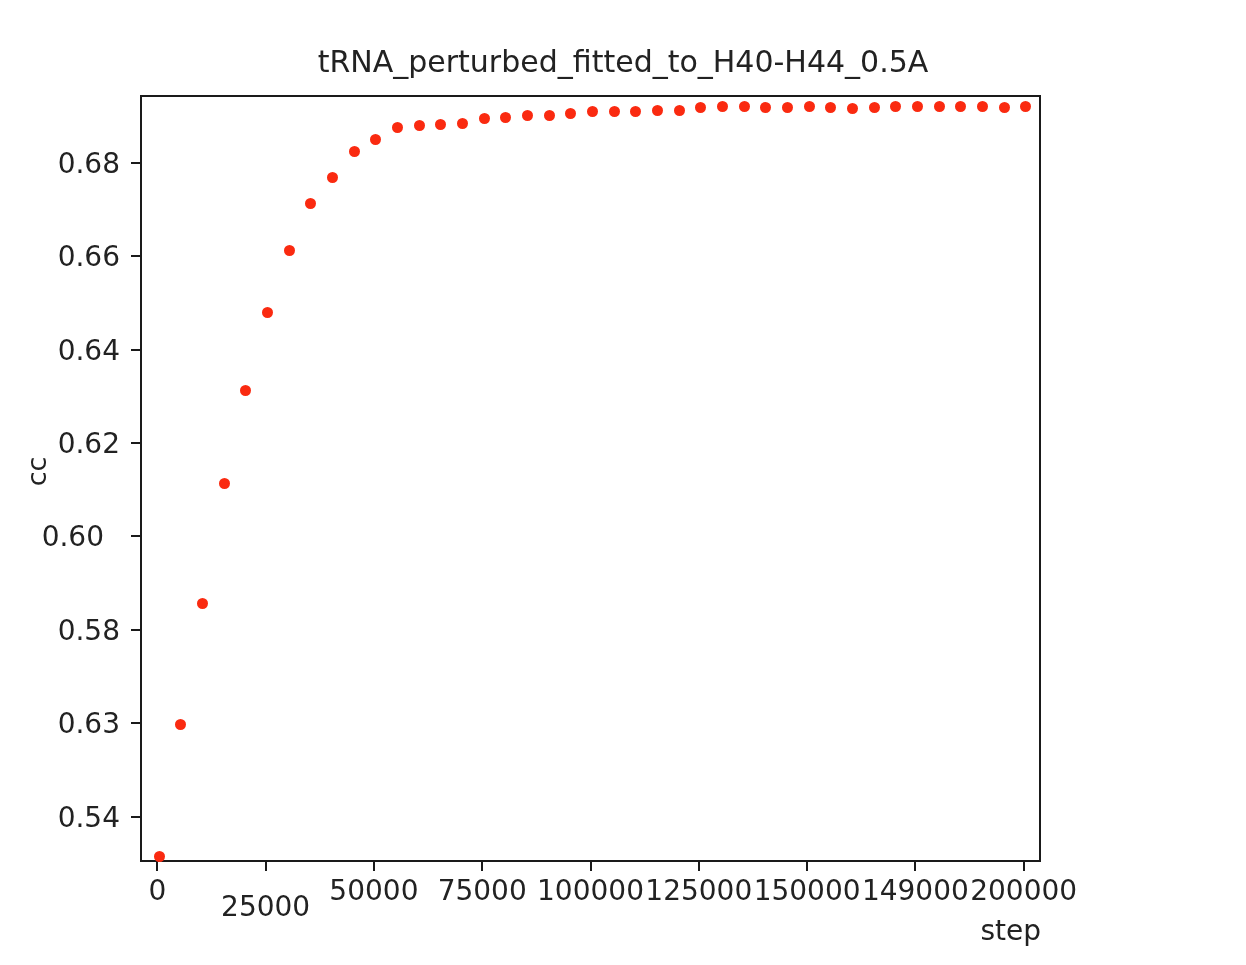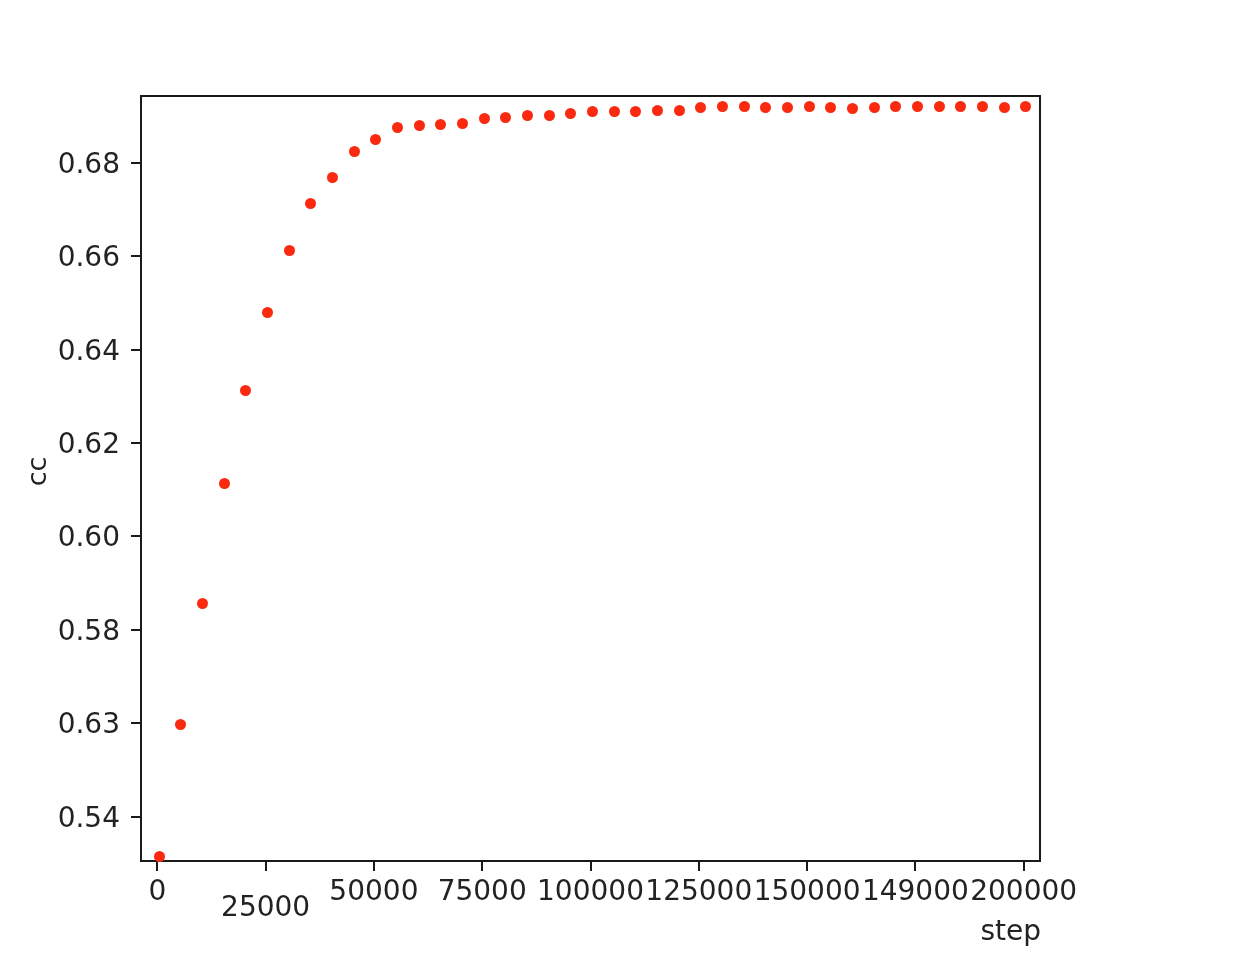--- a/index.html
+++ b/index.html
@@ -111,20 +111,21 @@
     color: #222222;
     transform: rotate(-90deg);
     transform-origin: center center;
   }
 </style>
 </head>
 <body>
 
 <div id="figure">
 
+  <div id="chart-title">tRNA_perturbed_fitted_to_H40-H44_0.5A</div>
 
   <div id="axes">
     <div id="plot-area">
         <div class="marker" style="left: 17.3269px; top: 759.059px; background: rgb(250, 42, 16);"></div>
         <div class="marker" style="left: 38.9856px; top: 627.8px; background: rgb(250, 42, 16);"></div>
         <div class="marker" style="left: 60.6442px; top: 506.818px; background: rgb(250, 42, 16);"></div>
         <div class="marker" style="left: 82.3029px; top: 386.303px; background: rgb(250, 42, 16);"></div>
         <div class="marker" style="left: 103.962px; top: 293.347px; background: rgb(250, 42, 16);"></div>
         <div class="marker" style="left: 125.62px; top: 215.806px; background: rgb(250, 42, 16);"></div>
         <div class="marker" style="left: 147.279px; top: 153.213px; background: rgb(250, 42, 16);"></div>
@@ -165,21 +166,21 @@
       </div>
   </div>
 
   <div id="yticks-container">
       <div class="ytick-label" style="top: 816.69px; left: 28px;">0.54</div>
       <div class="ytick-mark" style="top: 816.69px; left: 131px;"></div>
       <div class="ytick-label" style="top: 723.267px; left: 28px;">0.63</div>
       <div class="ytick-mark" style="top: 723.267px; left: 131px;"></div>
       <div class="ytick-label" style="top: 629.845px; left: 28px;">0.58</div>
       <div class="ytick-mark" style="top: 629.845px; left: 131px;"></div>
-      <div class="ytick-label" style="top: 536.422px; left: 28px;">0.60</div>
+      <div class="ytick-label" style="top: 536.422px; left: 12px;">0.60</div>
       <div class="ytick-mark" style="top: 536.422px; left: 131px;"></div>
       <div class="ytick-label" style="top: 442.999px; left: 28px;">0.62</div>
       <div class="ytick-mark" style="top: 442.999px; left: 131px;"></div>
       <div class="ytick-label" style="top: 349.577px; left: 28px;">0.64</div>
       <div class="ytick-mark" style="top: 349.577px; left: 131px;"></div>
       <div class="ytick-label" style="top: 256.154px; left: 28px;">0.66</div>
       <div class="ytick-mark" style="top: 256.154px; left: 131px;"></div>
       <div class="ytick-label" style="top: 162.731px; left: 28px; text-align: right;">0.68</div>
       <div class="ytick-mark" style="top: 162.731px; left: 131px;"></div>
     </div>

